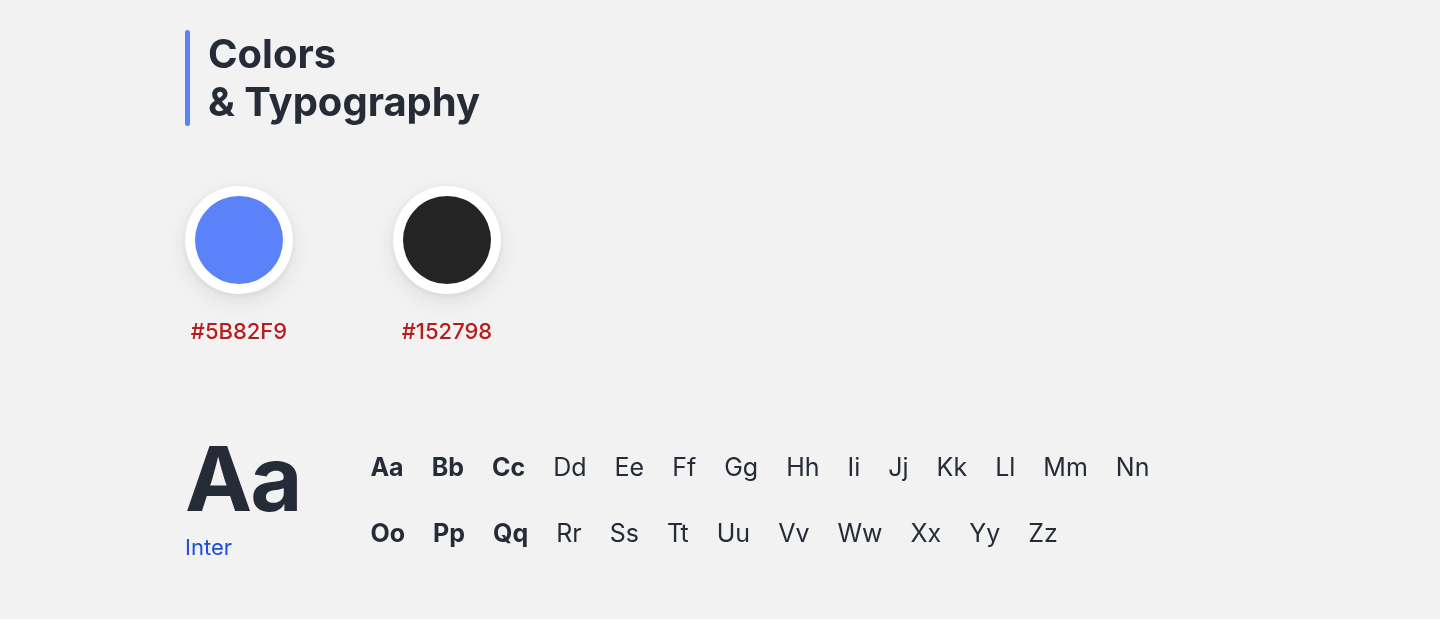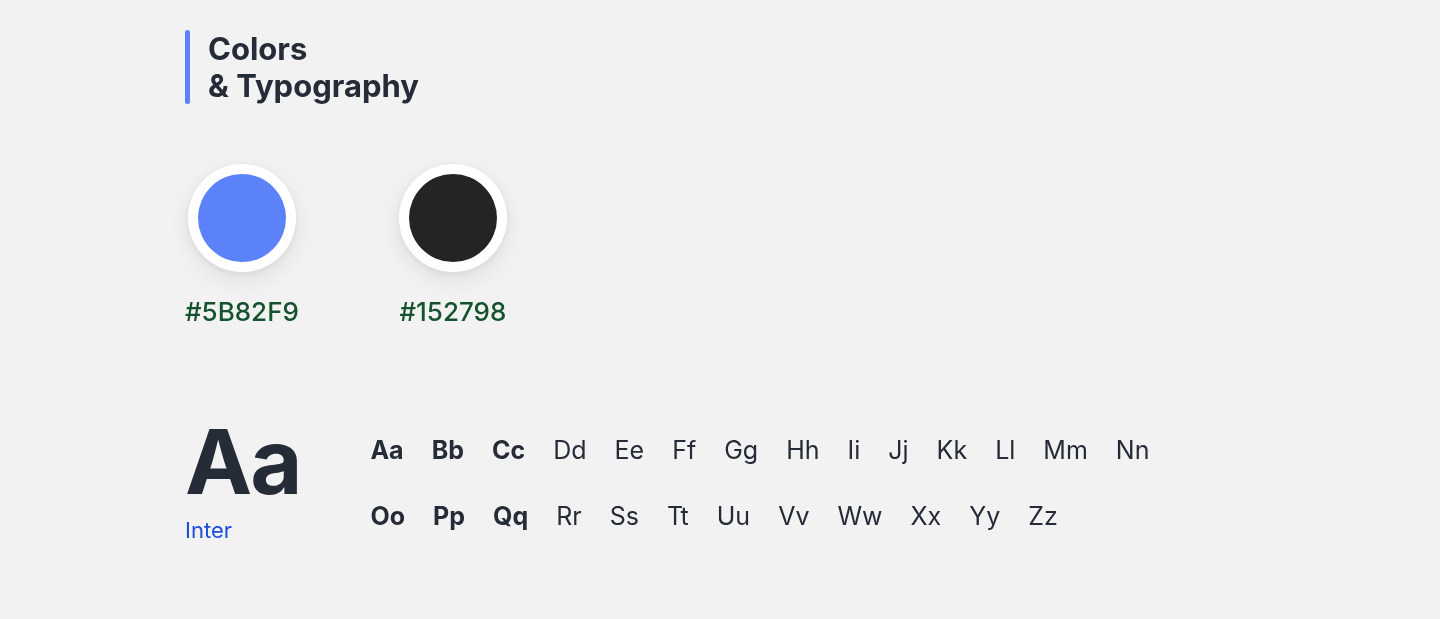--- a/index.html
+++ b/index.html
@@ -20,21 +20,21 @@
       align-items: stretch;
       gap: 18px;
       margin-bottom: 60px;
     }
     .accent-bar {
       width: 5px;
       background: #5B82F9;
       border-radius: 3px;
     }
     .heading-text {
-      font-size: 31px;
+      font-size: 40px;
       font-weight: 700;
       line-height: 1.2;
       color: #252b37;
     }
     .swatches {
       display: flex;
       gap: 100px;
       margin-bottom: 90px;
     }
     .swatch {
@@ -52,23 +52,23 @@
       display: flex;
       align-items: center;
       justify-content: center;
     }
     .swatch-inner {
       width: 88px;
       height: 88px;
       border-radius: 50%;
     }
     .swatch-label {
-      font-size: 26px;
+      font-size: 22px;
       font-weight: 500;
-      color: #14532d;
+      color: #b91c1c;
       text-align: right;
     }
     .typography {
       display: flex;
       align-items: flex-start;
       gap: 70px;
     }
     .type-sample {
       display: flex;
       flex-direction: column;

